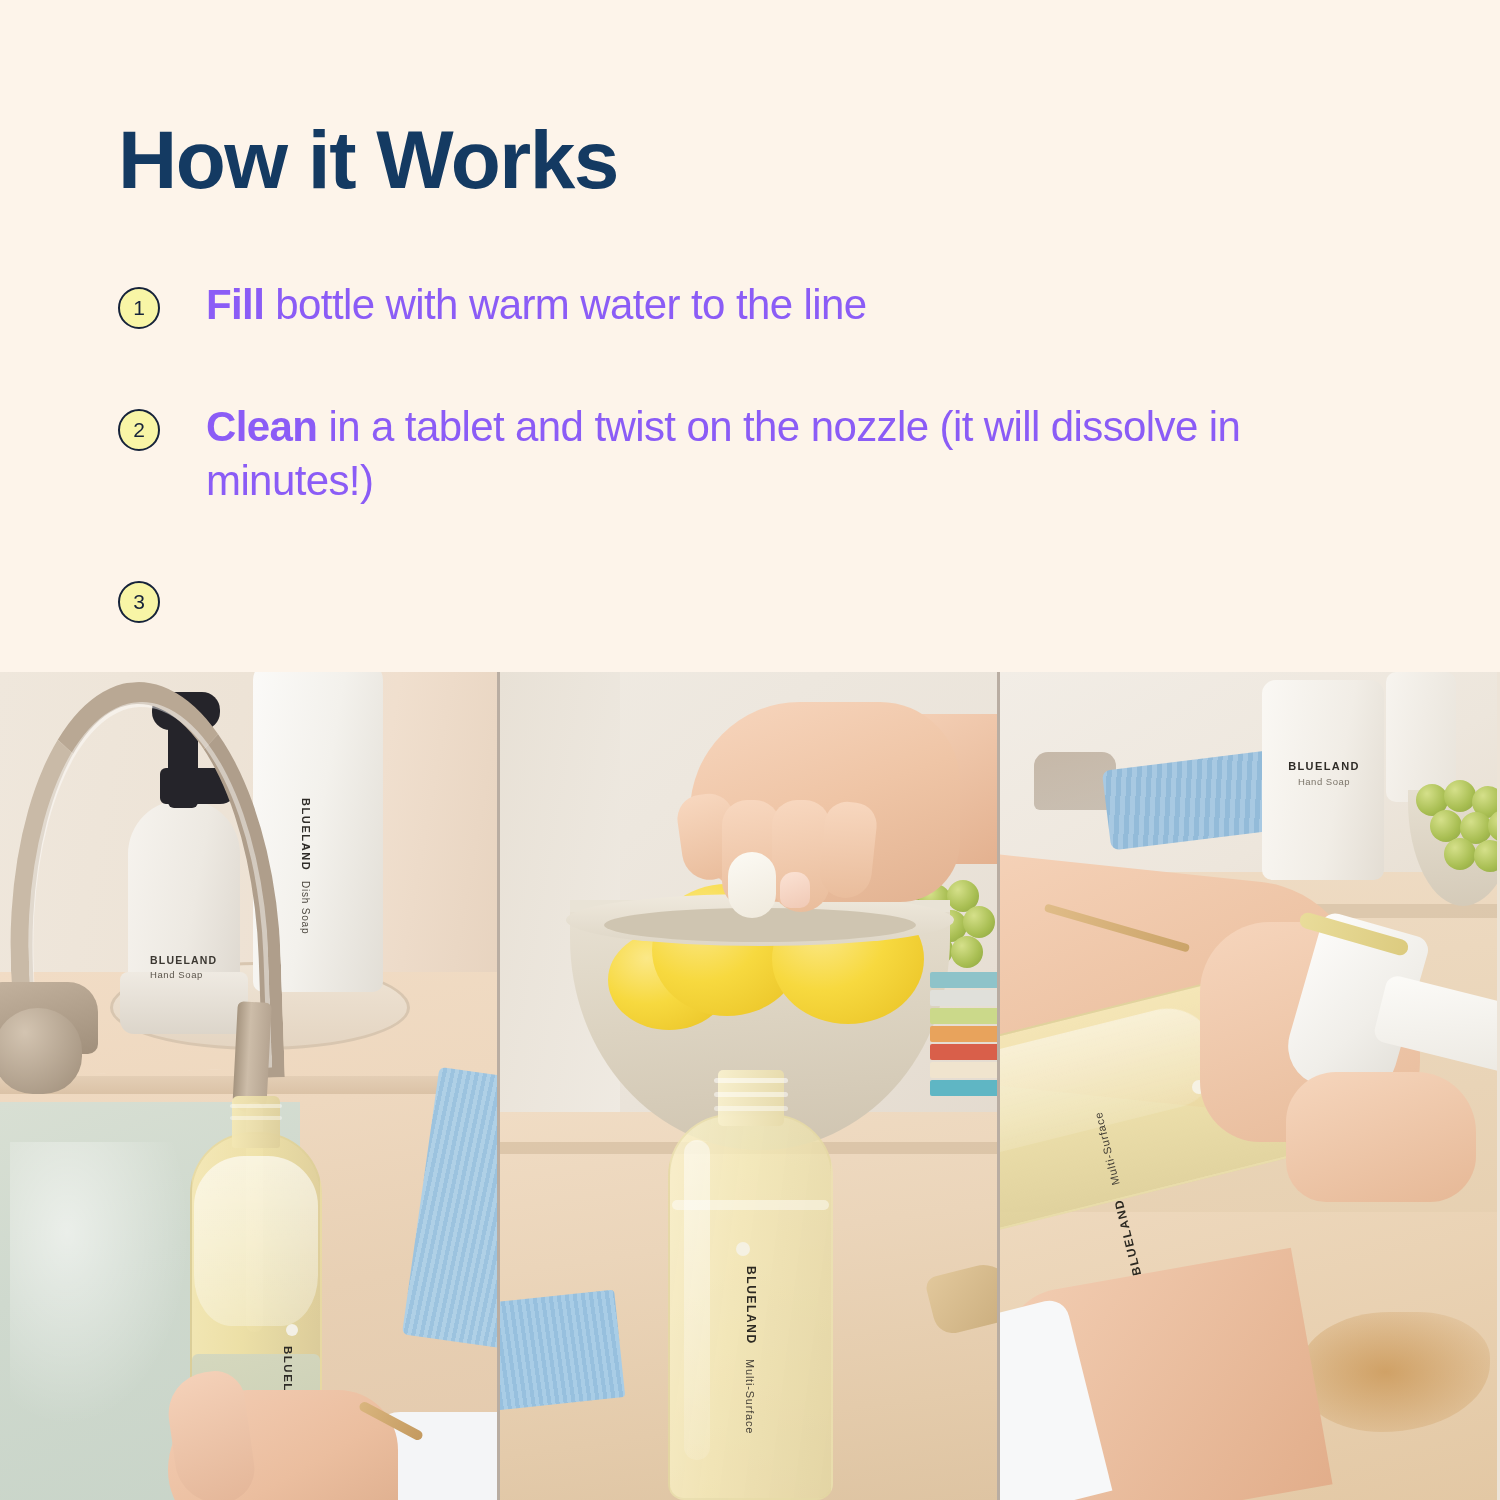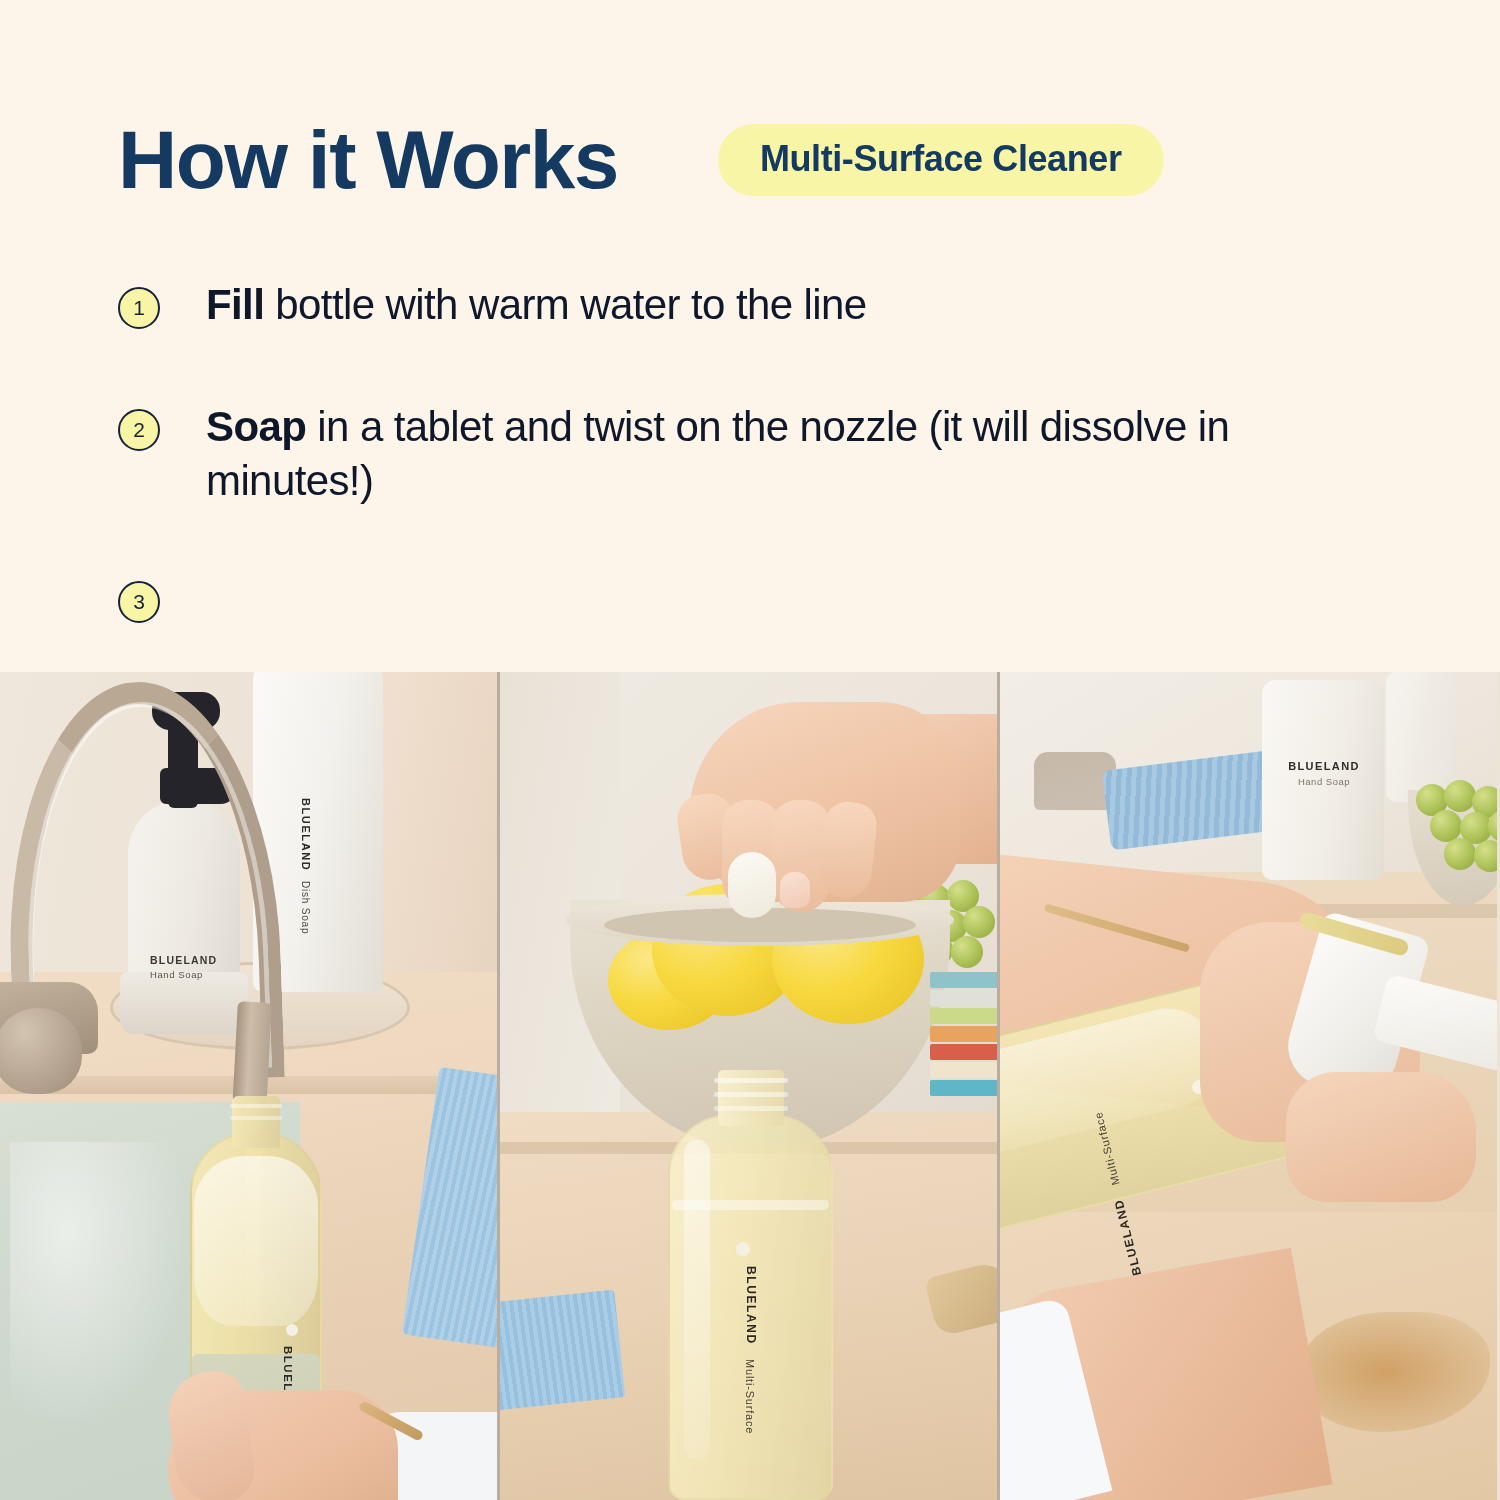--- a/index.html
+++ b/index.html
@@ -55,21 +55,21 @@
     color:#16233A;
     font-size:21px;
     font-weight:normal;
     display:flex; align-items:center; justify-content:center;
     margin-top:9px;
   }
 
   .step-text {
     margin-left:46px;
     font-size:42px;
-    color:#0f172a;
+    color:#8b5cf6;
     line-height:1.30;
     letter-spacing:-0.6px;
     max-width:1200px;
   }
   .step-text b { font-weight:bold; }
 
   
   .photo-strip {
     position:absolute; left:0; top:672px;
     width:1500px; height:828px;
@@ -323,33 +323,32 @@
 </style>
 </head>
 <body>
 
 <div id="page">
 
   <div class="header">
 
     <div class="title-row">
       <div class="page-title">How it Works</div>
-      <div class="product-badge">Multi-Surface Cleaner</div>
     </div>
 
     <div class="steps">
 
       <div class="step step-1">
         <div class="step-marker">1</div>
         <div class="step-text"><b>Fill</b><span> bottle with warm water to the line</span></div>
       </div>
 
       <div class="step step-2">
         <div class="step-marker">2</div>
-        <div class="step-text"><b>Soap</b><span> in a tablet and twist on the nozzle (it will dissolve in minutes!)</span></div>
+        <div class="step-text"><b>Clean</b><span> in a tablet and twist on the nozzle (it will dissolve in minutes!)</span></div>
       </div>
 
       <div class="step step-3">
         <div class="step-marker">3</div>
       </div>
 
     </div>
   </div>
 
   <div class="photo-strip">

